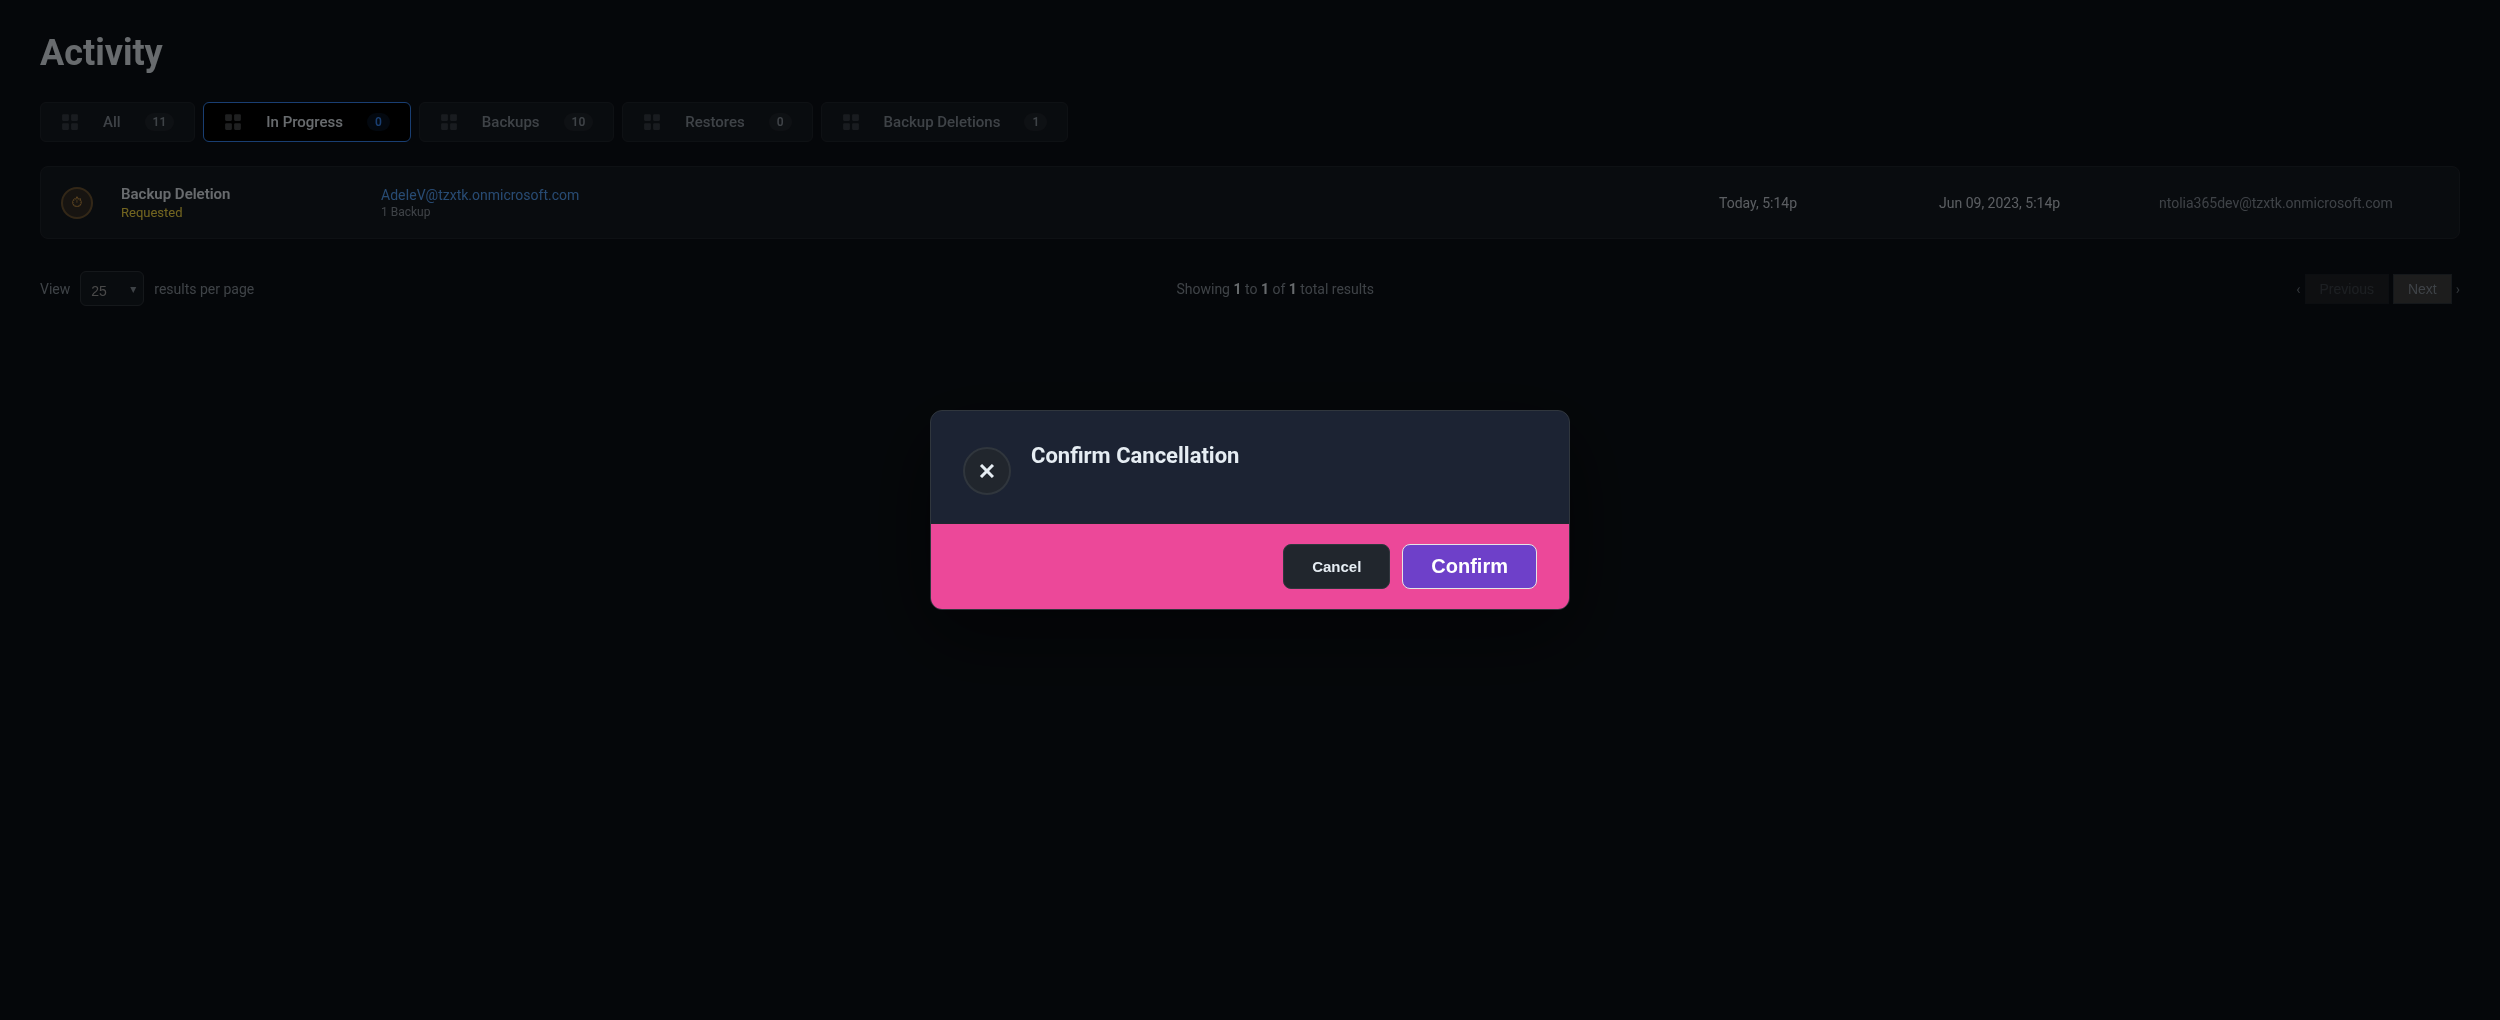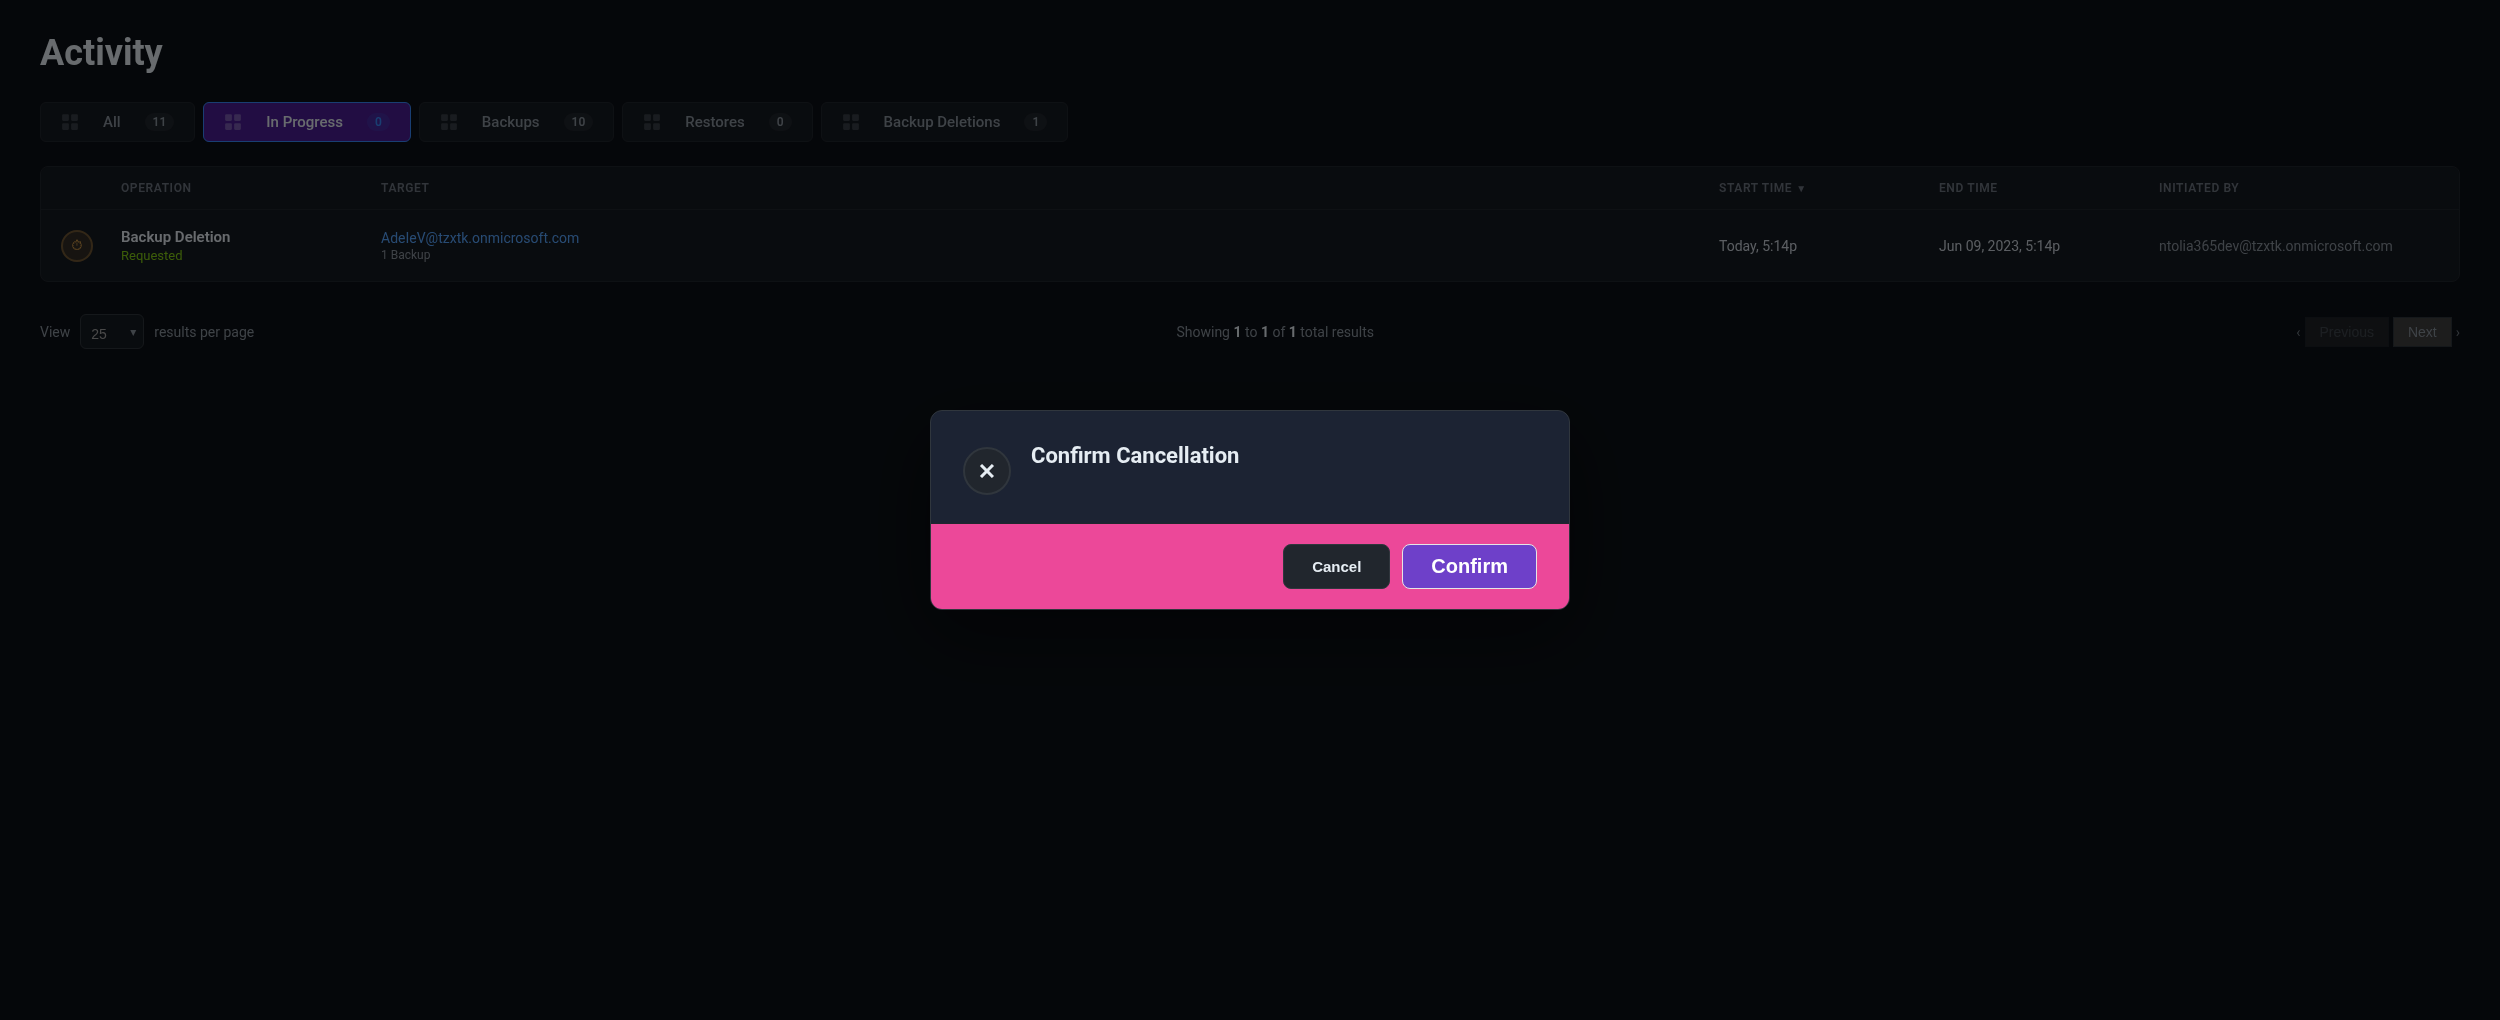--- a/index.html
+++ b/index.html
@@ -39,21 +39,21 @@
       border-radius: 6px;
       cursor: pointer;
       background: #161b22;
       color: #8b949e;
       font-size: 15px;
       font-weight: 500;
       transition: background 0.15s;
     }
 
     .tab-item.active {
-      background: #4c1d95;
+      background: #000000;
       color: #e6edf3;
       border-color: #388bfd;
     }
 
     .tab-icon {
       width: 18px;
       height: 18px;
       opacity: 0.6;
     }
 
@@ -130,21 +130,21 @@
     }
 
     .operation-name {
       font-size: 15px;
       font-weight: 600;
       color: #e6edf3;
     }
 
     .operation-status {
       font-size: 13px;
-      color: #84cc16;
+      color: #fde047;
       margin-top: 2px;
     }
 
     .target-name {
       font-size: 14px;
       color: #58a6ff;
     }
 
     .target-count {
       font-size: 12px;
@@ -398,31 +398,20 @@
         <rect x="9" y="9" width="6" height="6" rx="1" opacity="0.5"></rect>
       </svg>
       <span>Backup Deletions</span>
       <span class="tab-badge">1</span>
     </div>
 
   </div>
 
   <div class="table-container">
 
-    <div class="table-header">
-      <div class="col-header"></div>
-      <div class="col-header">OPERATION</div>
-      <div class="col-header">TARGET</div>
-      <div class="col-header">
-        <span>START TIME</span>
-        <span class="sort-icon">▼</span>
-      </div>
-      <div class="col-header">END TIME</div>
-      <div class="col-header">INITIATED BY</div>
-    </div>
 
     <div class="table-row">
       <div>
         <div class="status-icon">
           <span>⏱</span>
         </div>
       </div>
       <div>
         <div class="operation-name">Backup Deletion</div>
         <div class="operation-status">Requested</div>

